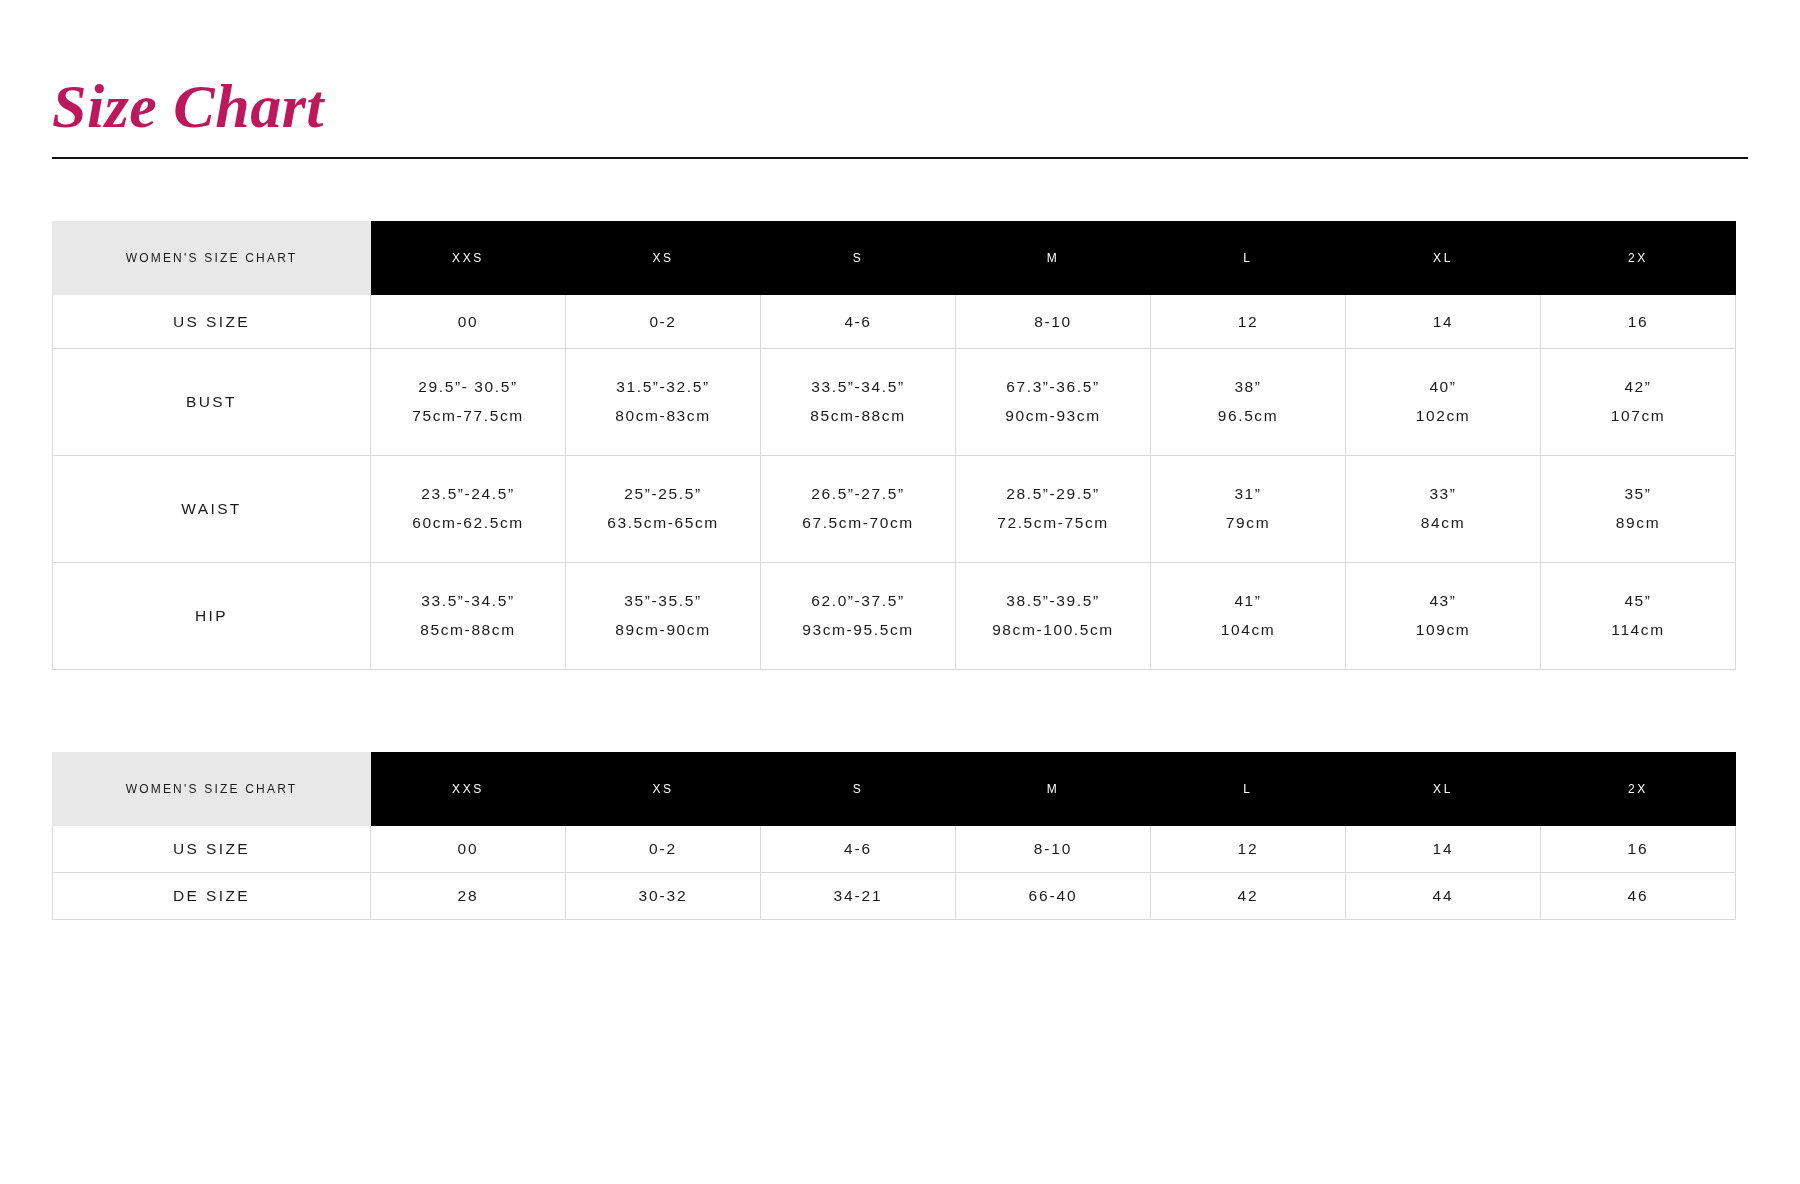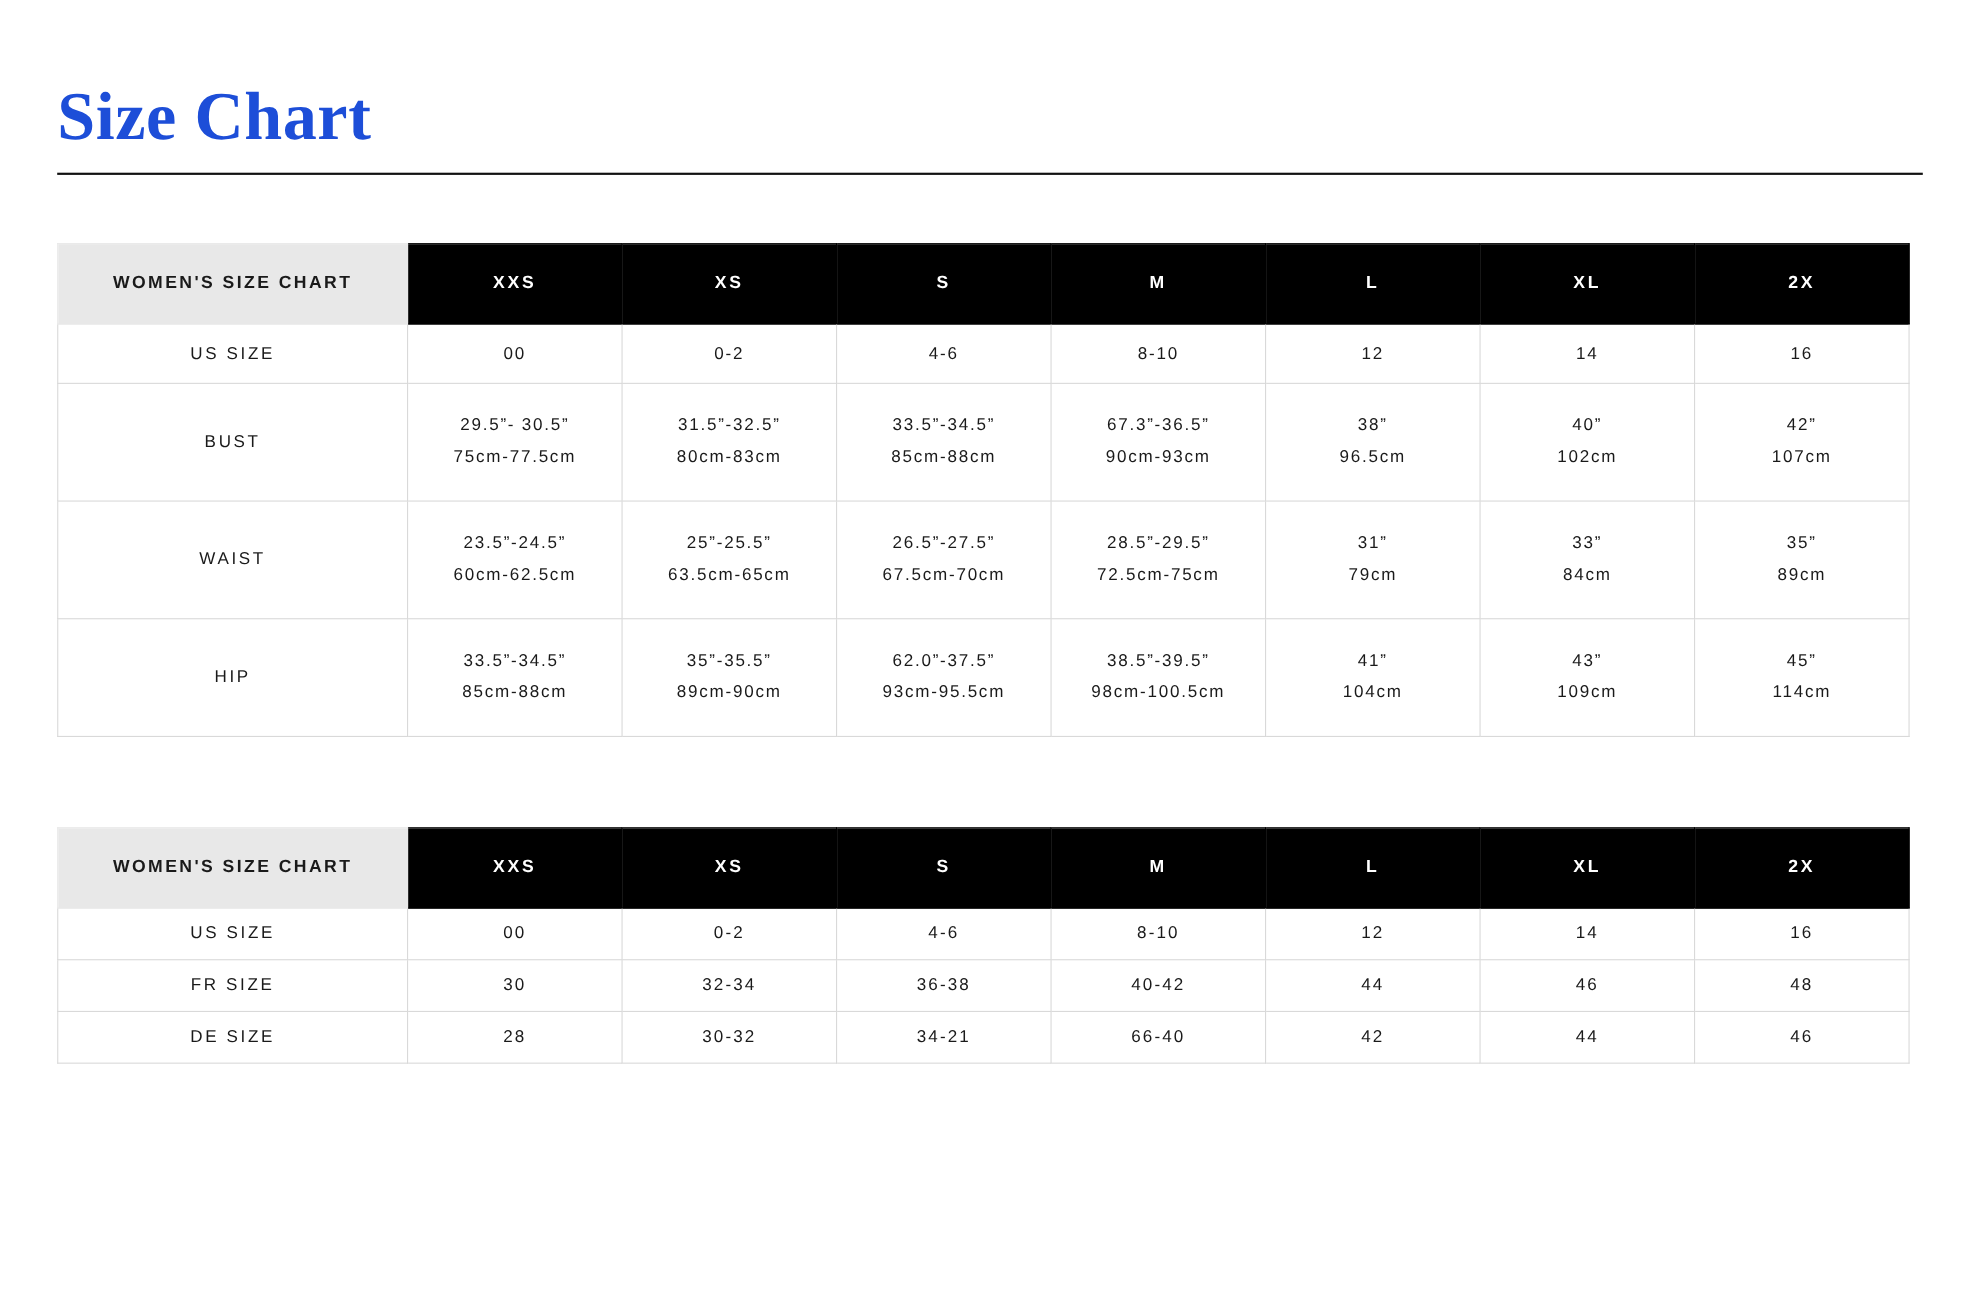--- a/index.html
+++ b/index.html
@@ -19,24 +19,25 @@
     width: 1800px;
     height: 1184px;
     box-sizing: border-box;
     padding: 0 52px;
   }
   .title {
     font-family: "Liberation Serif", serif;
     font-size: 62px;
     font-weight: 700;
     letter-spacing: 0.5px;
-    color: #1d4ed8;
+    color: #be185d;
     padding-top: 74px;
     padding-left: 0px;
     line-height: 1.05;
+    font-style: italic;
   }
   .title-rule {
     border: 0;
     border-top: 2px solid #111111;
     margin: 18px 0 0 0;
   }
 
   .table-wrap {
     padding-left: 0px;
     padding-right: 8px;
@@ -53,23 +54,23 @@
     font-size: 15.5px;
     letter-spacing: 1.6px;
     color: #1a1a1a;
     font-weight: 400;
     padding: 0;
   }
   .head-row th {
     background: #000000;
     color: #ffffff;
     height: 72px;
-    font-size: 16px;
+    font-size: 12px;
     letter-spacing: 2.6px;
-    font-weight: 700;
+    font-weight: 400;
     border: 1px solid #000000;
   }
   .head-row th.corner {
     background: #e8e8e8;
     color: #1a1a1a;
     letter-spacing: 2.2px;
     border: 1px solid #e8e8e8;
   }
   .col-label { width: 318px; }
   .col-size  { width: 195px; }
@@ -263,30 +264,20 @@
           <td class="row-label">US SIZE</td>
           <td>00</td>
           <td>0-2</td>
           <td>4-6</td>
           <td>8-10</td>
           <td>12</td>
           <td>14</td>
           <td>16</td>
         </tr>
         <tr>
-          <td class="row-label">FR SIZE</td>
-          <td>30</td>
-          <td>32-34</td>
-          <td>36-38</td>
-          <td>40-42</td>
-          <td>44</td>
-          <td>46</td>
-          <td>48</td>
-        </tr>
-        <tr>
           <td class="row-label">DE SIZE</td>
           <td>28</td>
           <td>30-32</td>
           <td>34-21</td>
           <td>66-40</td>
           <td>42</td>
           <td>44</td>
           <td>46</td>
         </tr>
       </tbody>

